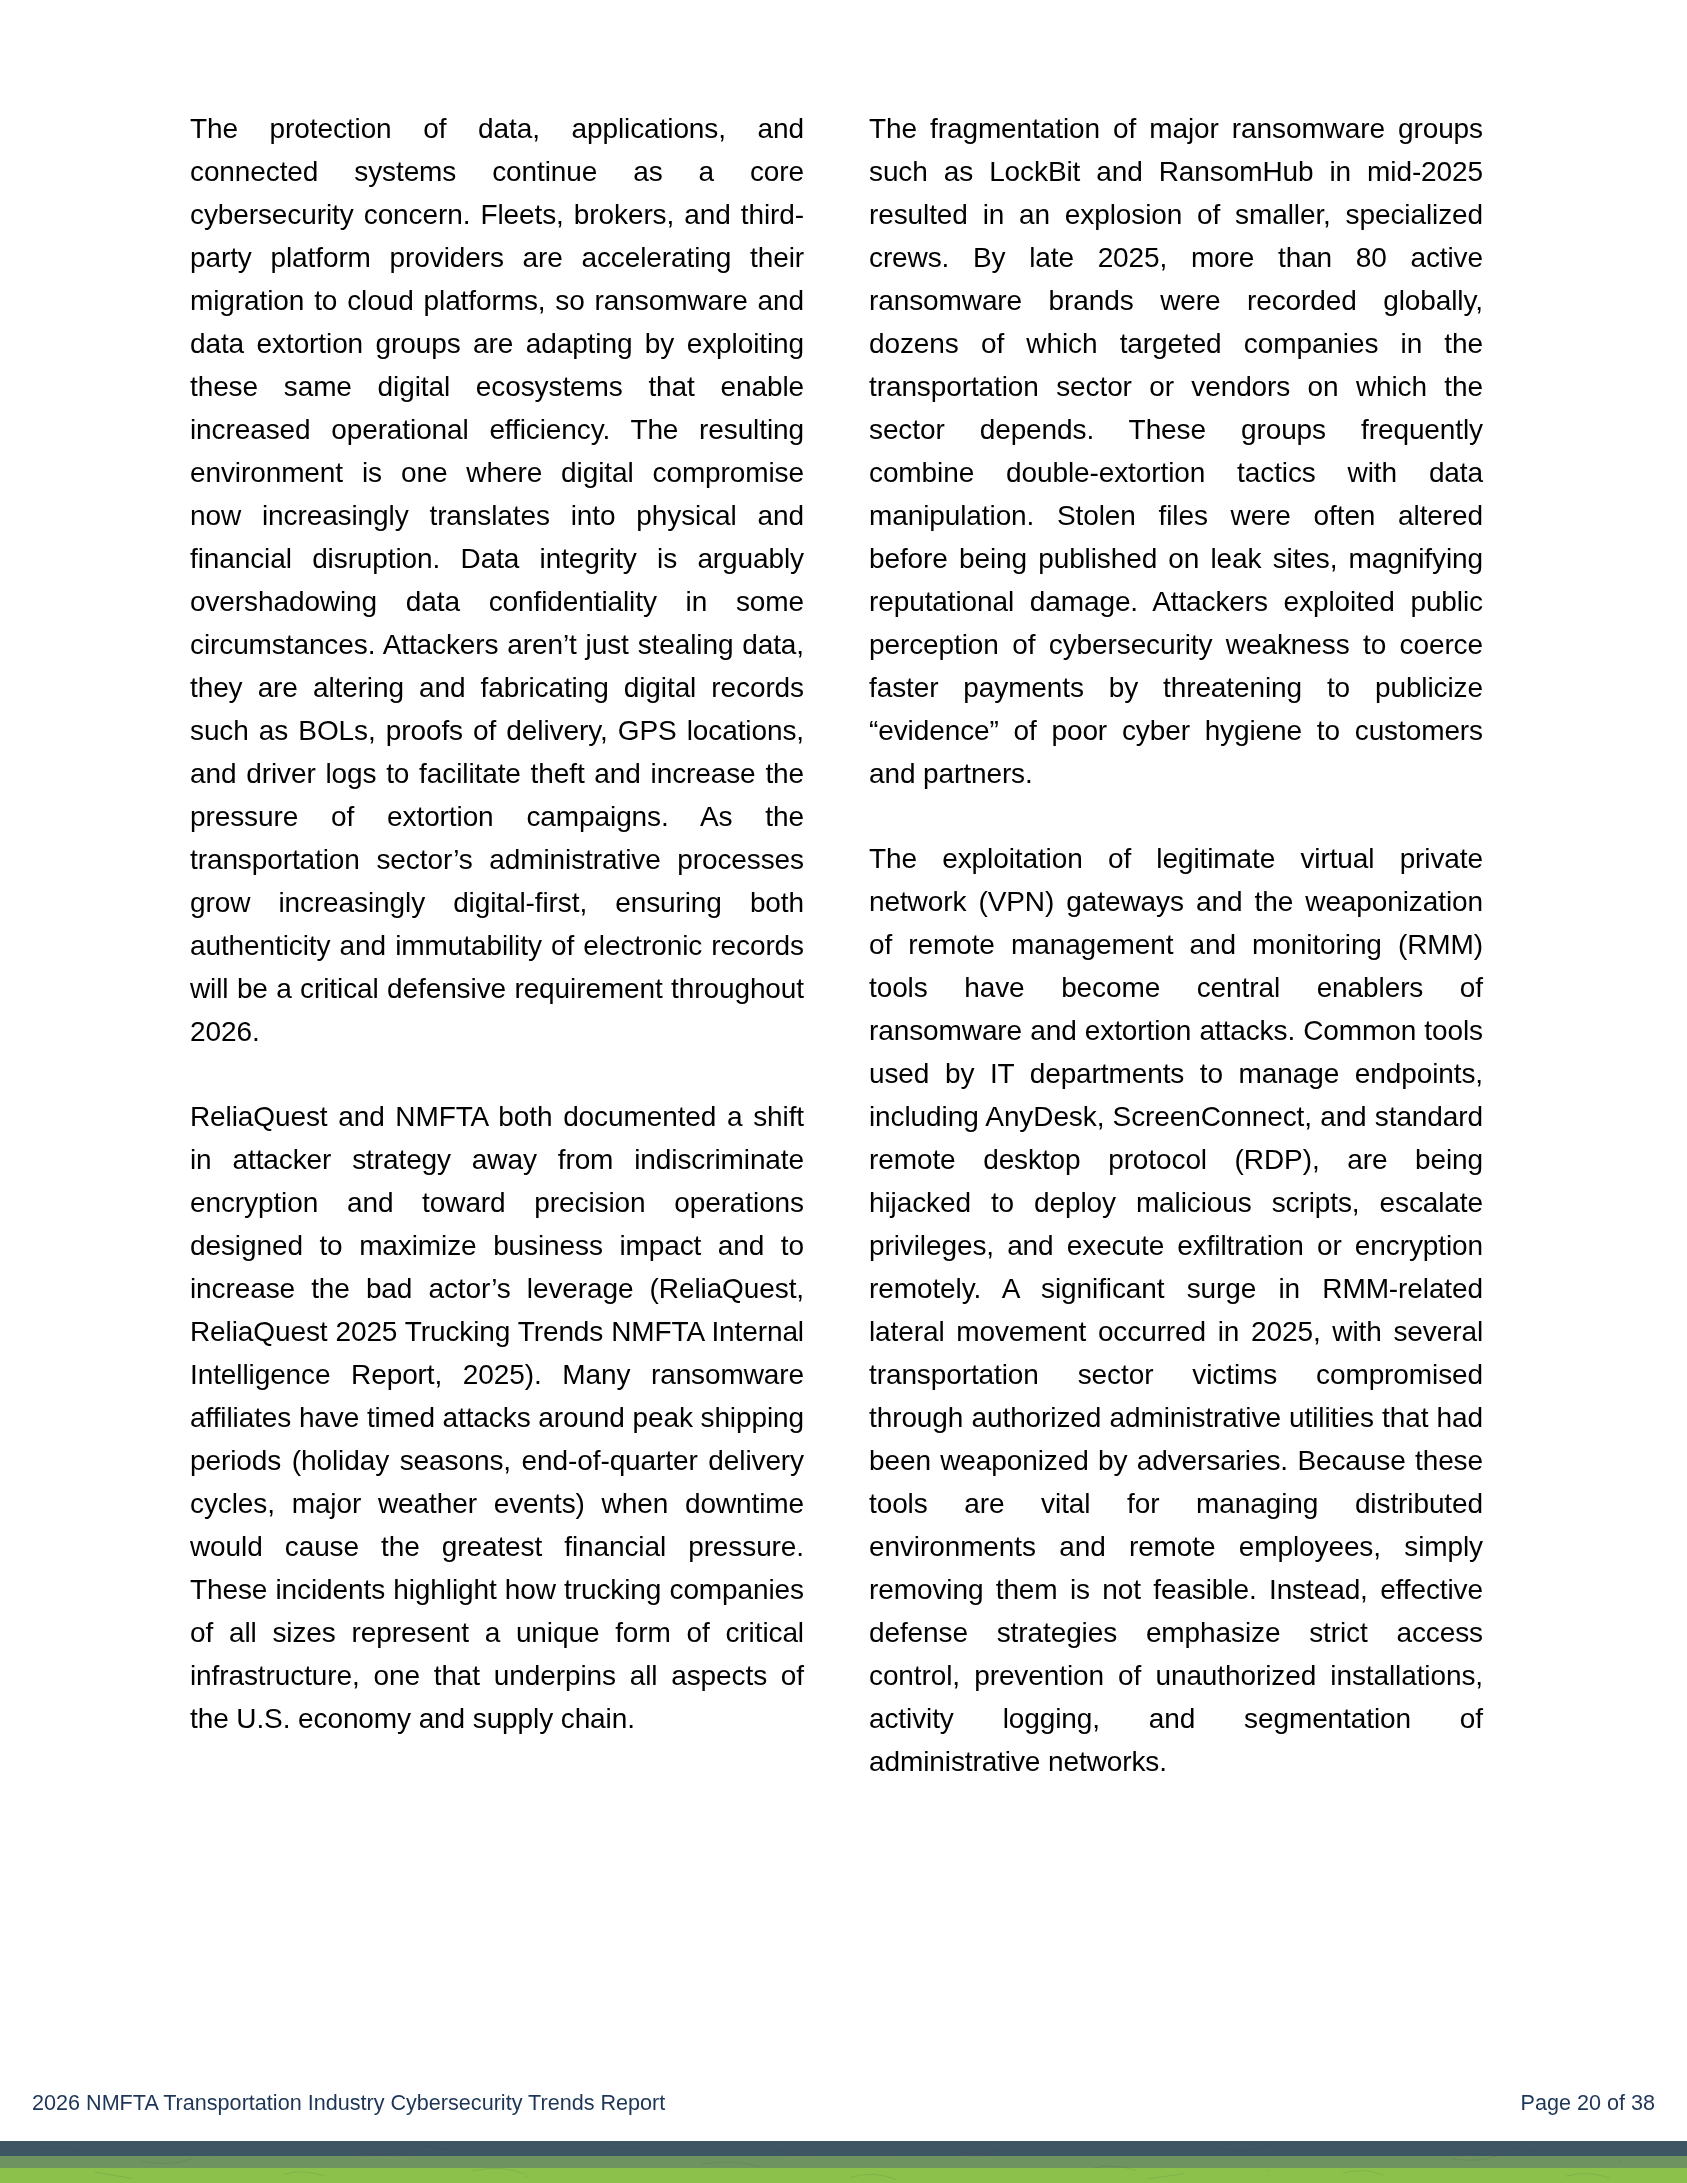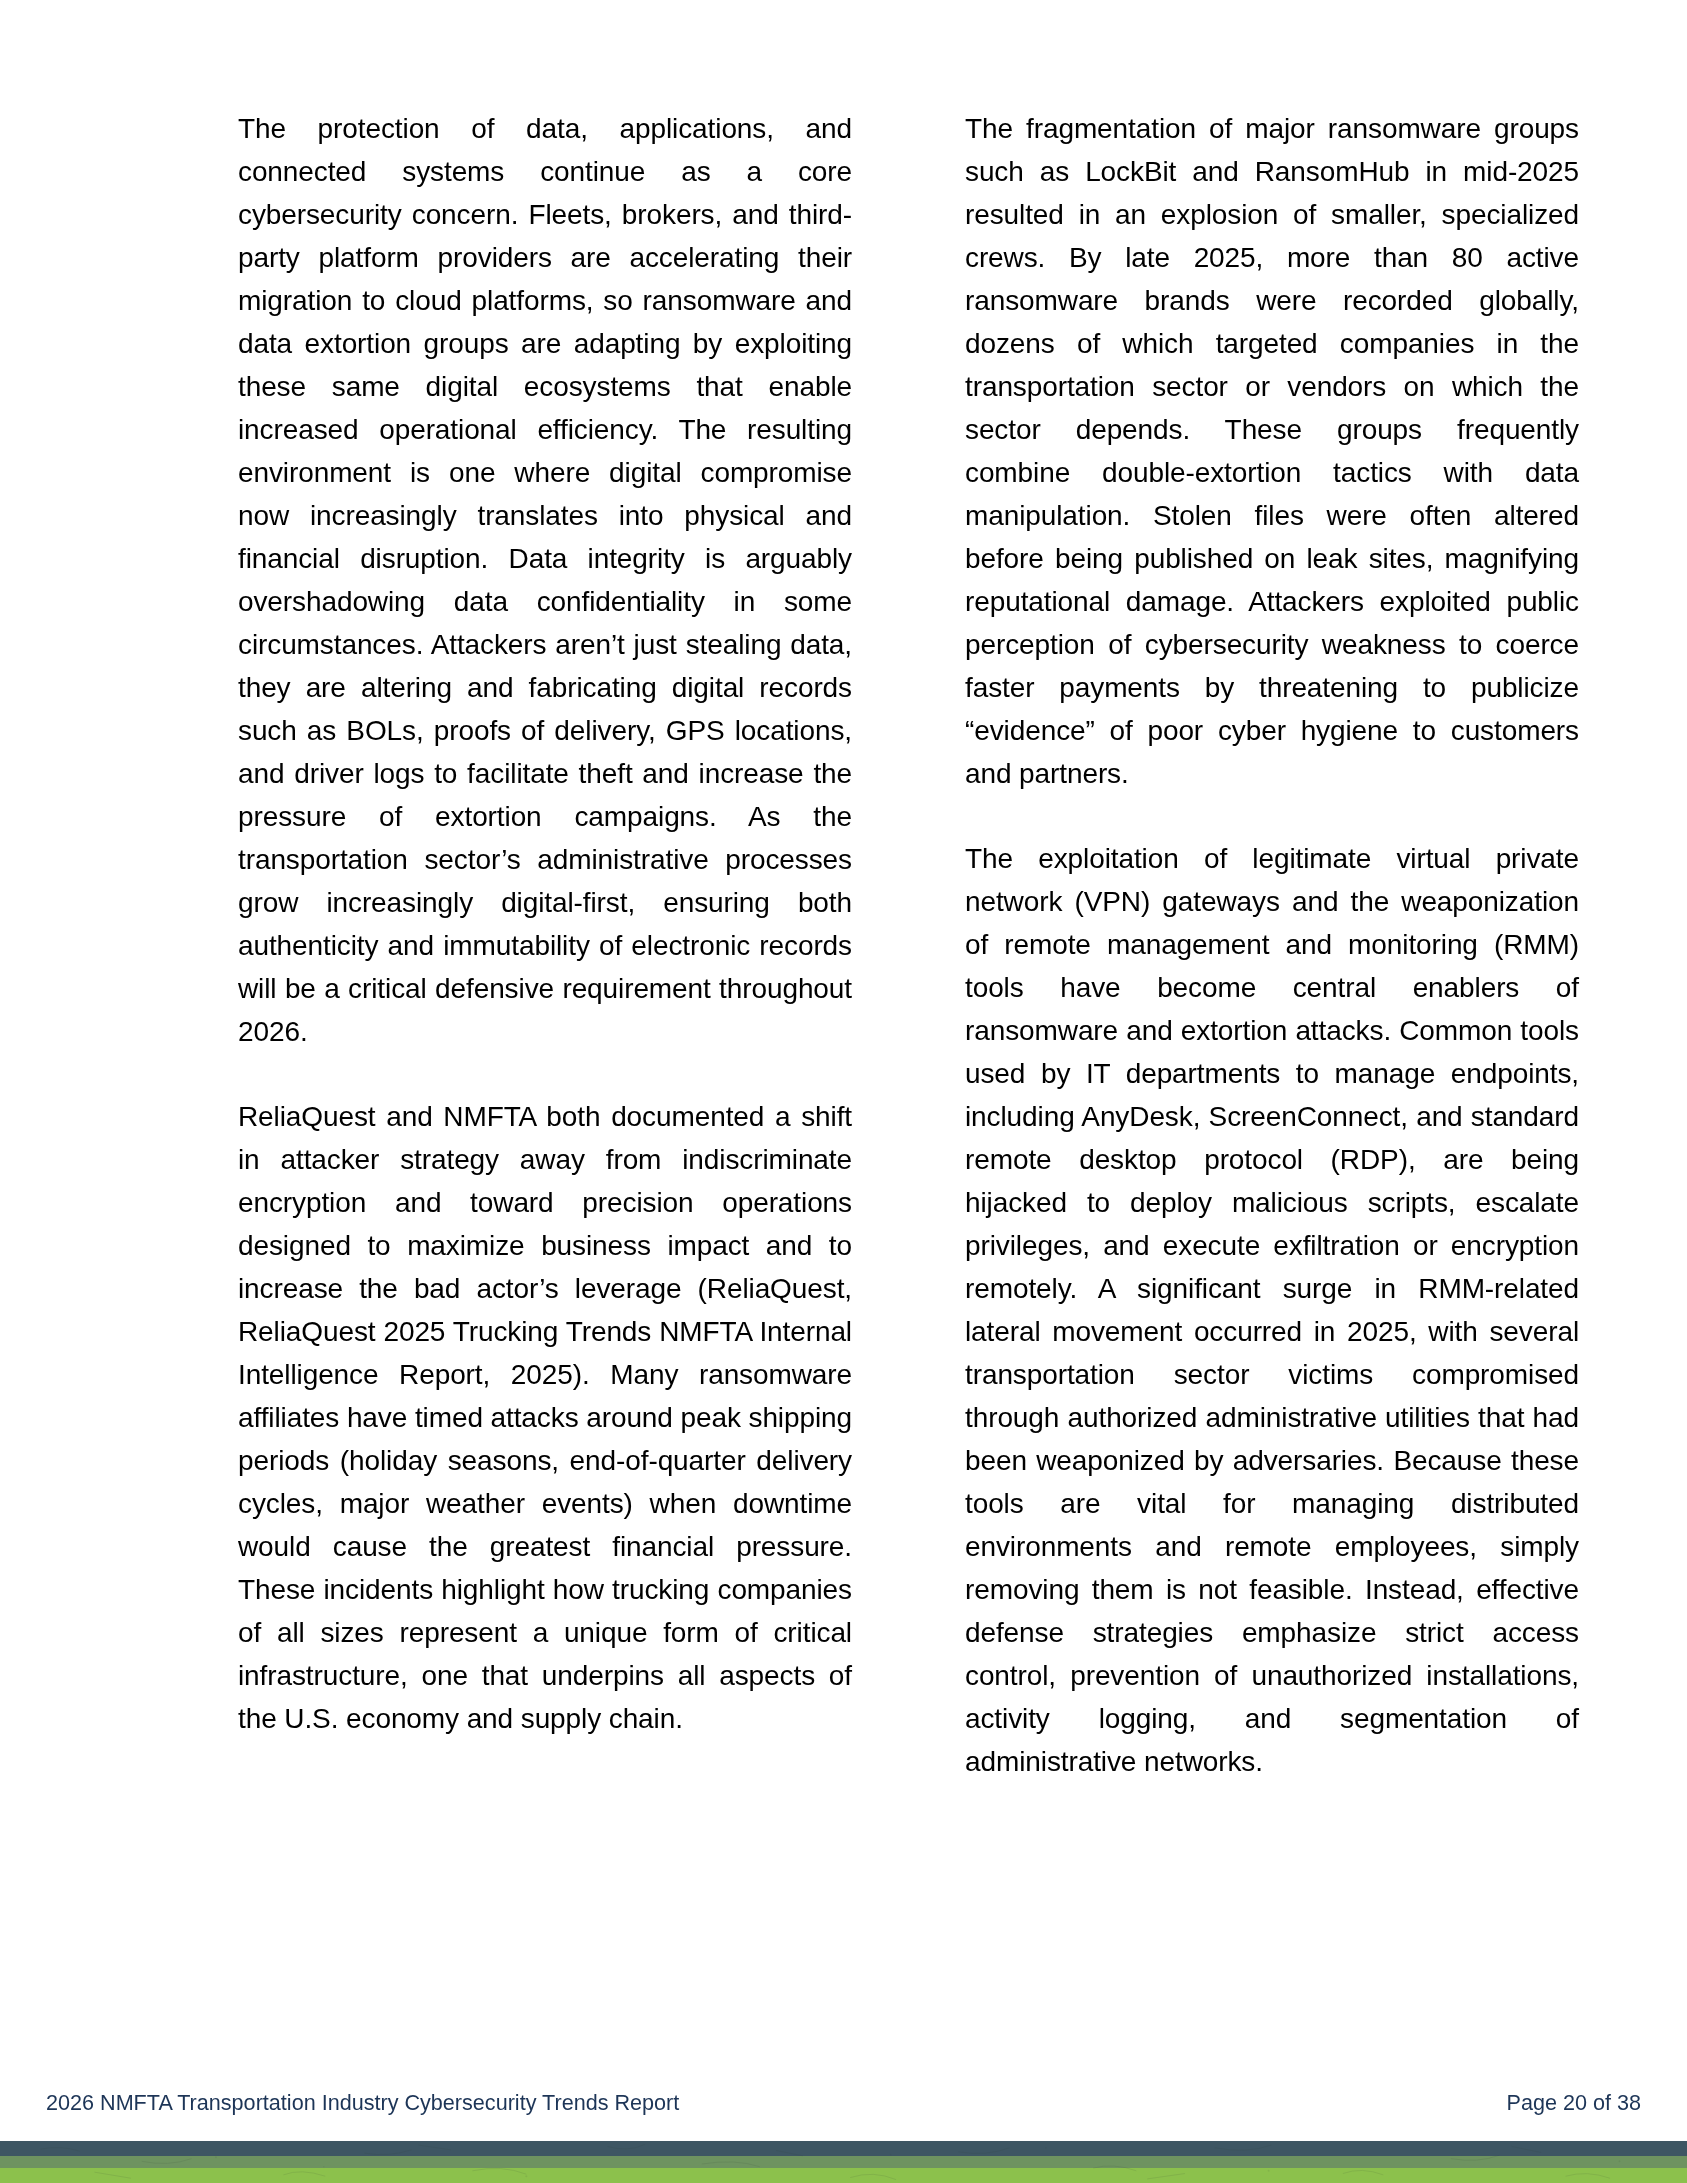--- a/index.html
+++ b/index.html
@@ -25,21 +25,20 @@
     position: absolute;
     left: 190px;
     top: 107px;
     width: 1293px;          
     display: flex;
     gap: 65px;
   }
   .column {
     width: 614px;
     flex: 0 0 614px;
-    margin-left: 48px;
   }
   .para {
     margin: 0 0 42px 0;
     text-align: justify;
     text-justify: inter-word;
     font-size: 28px;
     line-height: 43px;
     color: #000000;
     letter-spacing: -0.1px;
     word-spacing: 0px;
@@ -53,21 +52,21 @@
   
   .footer {
     position: absolute;
     left: 0;
     top: 2082px;
     width: 1687px;
     height: 40px;
     display: flex;
     align-items: center;
     justify-content: space-between;
-    padding: 0 46px;
+    padding: 0 32px;
     box-sizing: border-box;
   }
   .footer-text {
     font-size: 21.6px;
     line-height: 27px;
     color: #1d3557;
     white-space: nowrap;
     font-stretch: condensed;
   }
   .footer-text.right {

